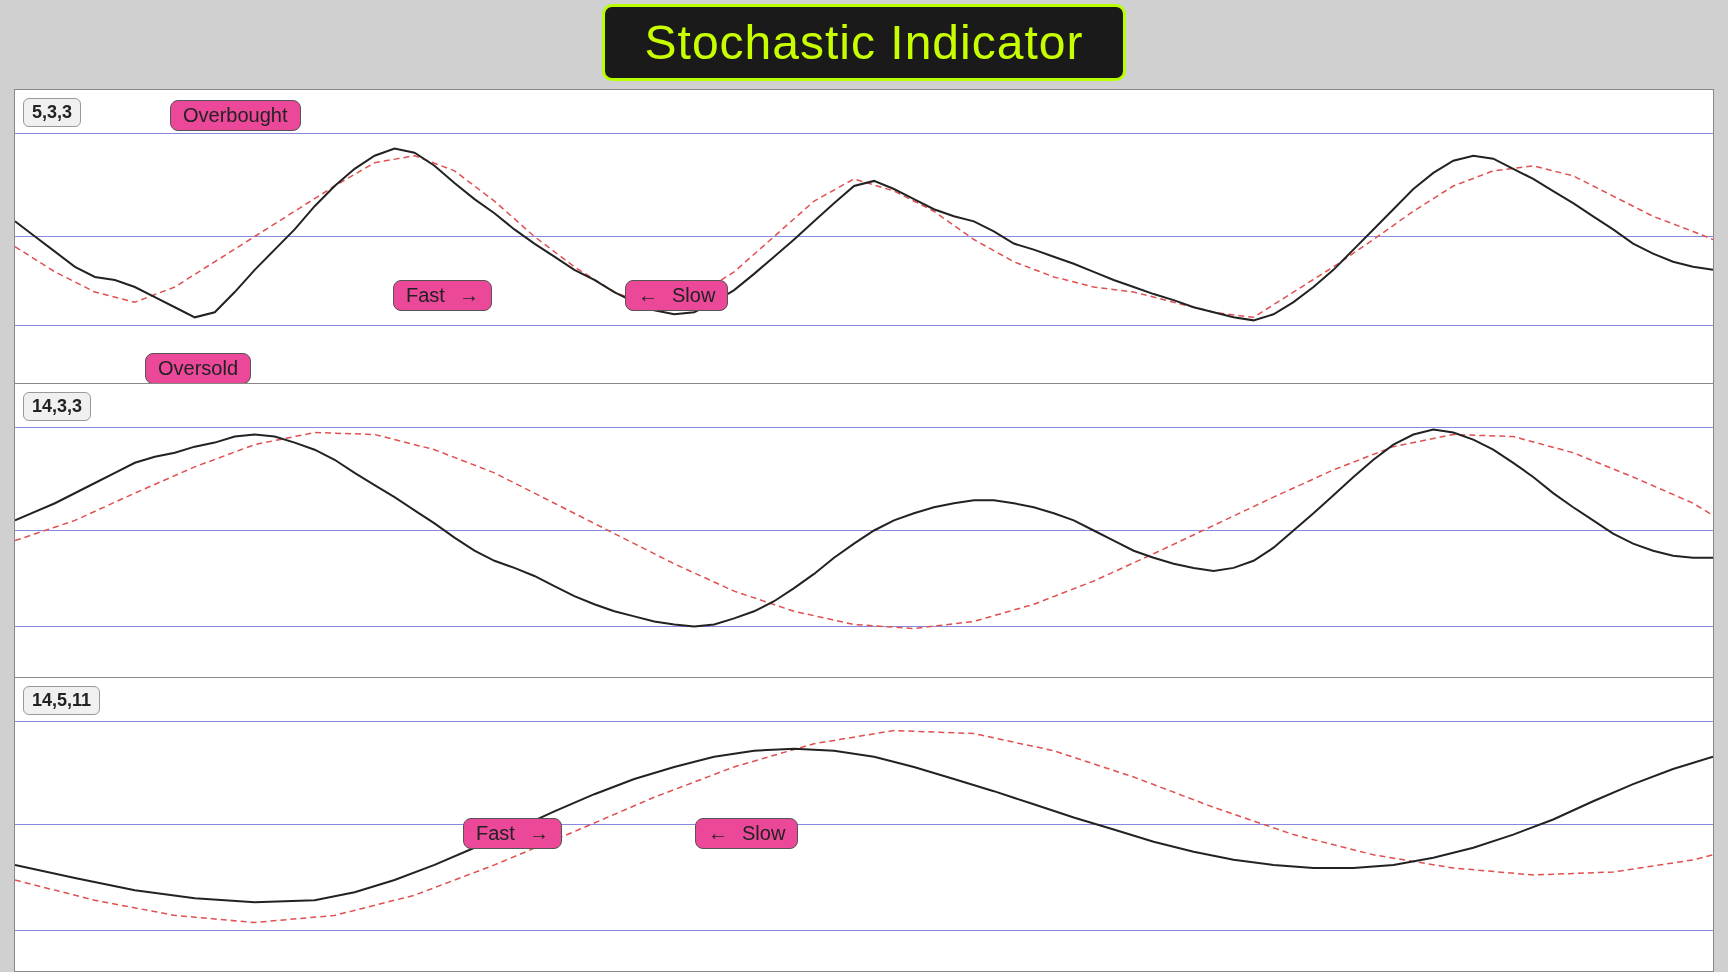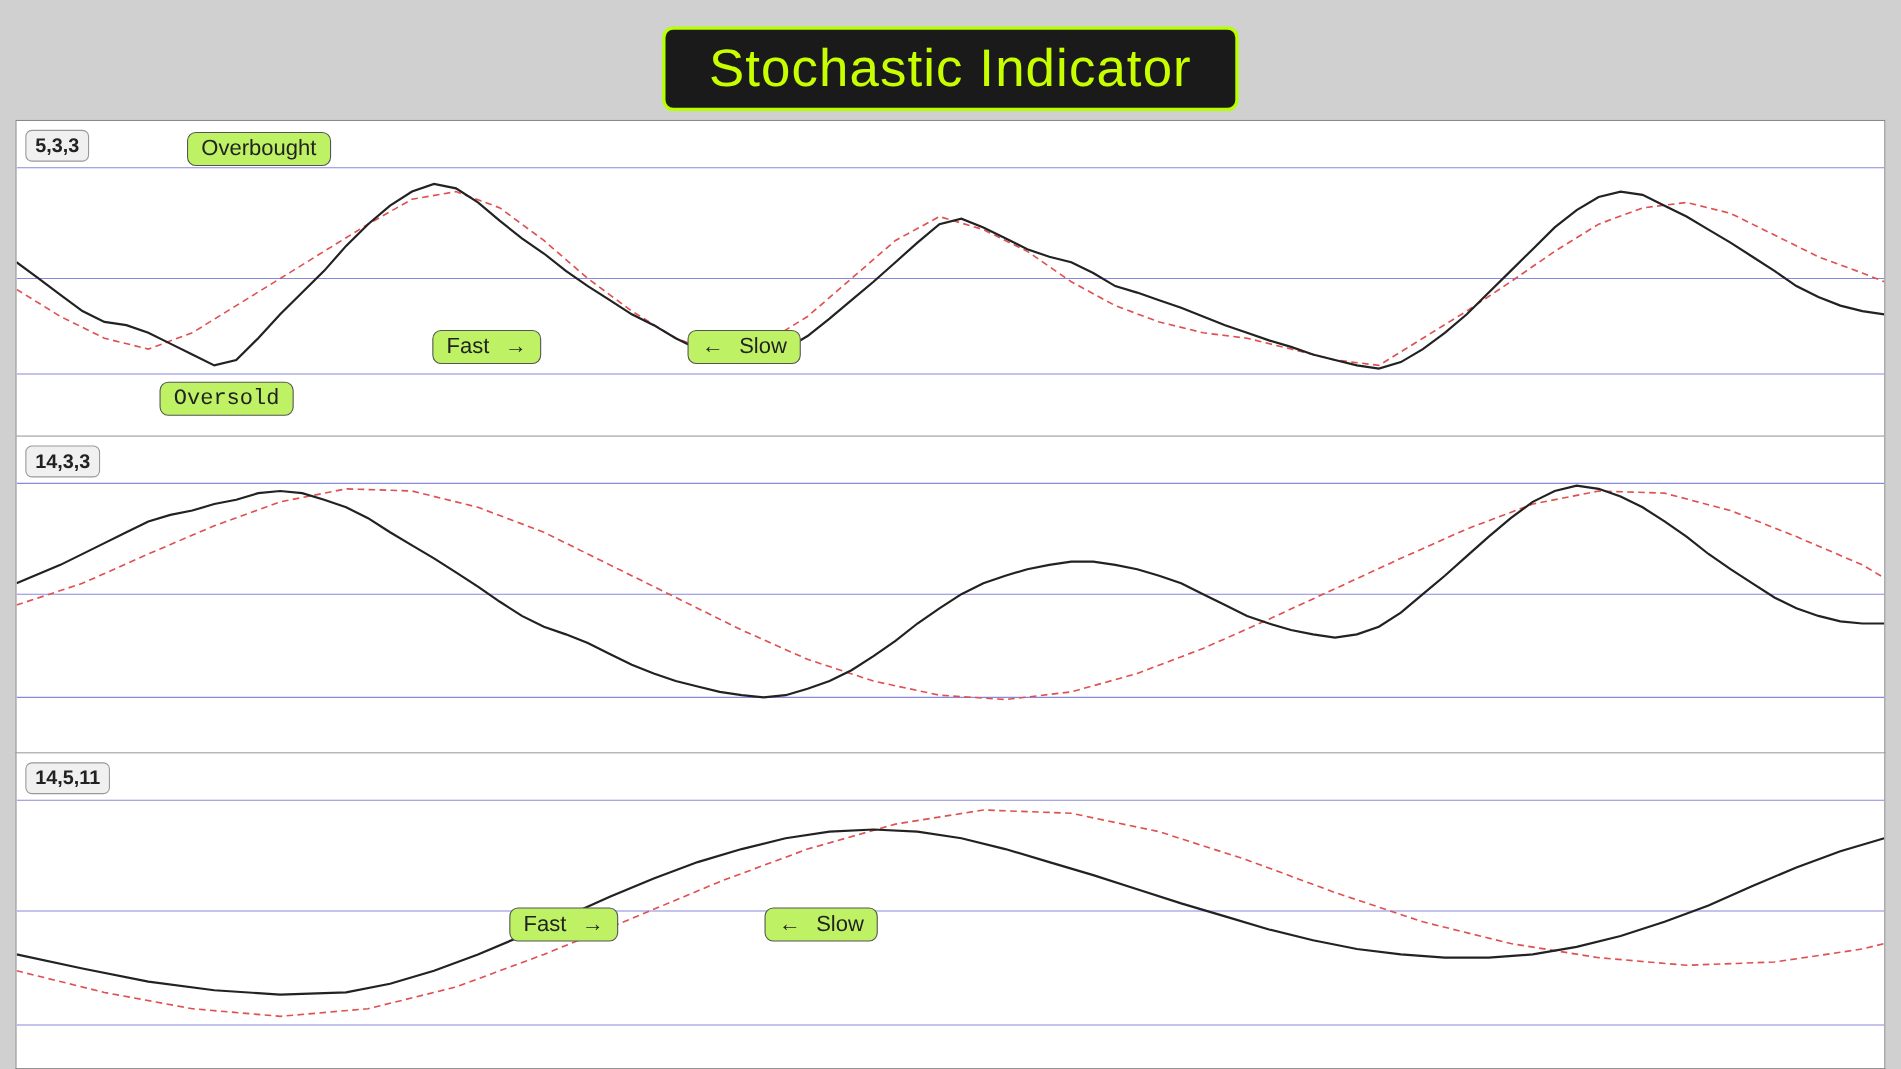--- a/index.html
+++ b/index.html
@@ -12,21 +12,21 @@
     }
     .main-container {
       width: 1728px;
       height: 972px;
       display: flex;
       flex-direction: column;
       align-items: center;
       padding: 0;
     }
     .title-bar {
-      margin-top: 24px;
+      margin-top: 4px;
       margin-bottom: 8px;
     }
     .title-box {
       background: #1a1a1a;
       border: 3px solid #b8ff00;
       border-radius: 10px;
       padding: 8px 40px;
       display: inline-block;
     }
     .title-text {
@@ -60,21 +60,21 @@
       border: 1.5px solid #999;
       border-radius: 6px;
       padding: 3px 8px;
       font-size: 18px;
       font-weight: bold;
       color: #222;
       z-index: 10;
     }
     .annotation-box {
       position: absolute;
-      background: #bef264;
+      background: #ec4899;
       border: 1.5px solid #555;
       border-radius: 8px;
       padding: 3px 12px;
       font-size: 20px;
       color: #222;
       z-index: 10;
       white-space: nowrap;
     }
     .arrow-label {
       display: flex;
@@ -112,21 +112,21 @@
       <span class="title-text">Stochastic Indicator</span>
     </div>
   </div>
 
   <div class="charts-area">
 
     <div class="chart-panel">
       <div class="param-label">5,3,3</div>
 
       <div class="annotation-box" style="top:10px; left:155px;">Overbought</div>
-      <div class="annotation-box" style="top:237px; left:130px;font-family:Liberation Mono, monospace;">Oversold</div>
+      <div class="annotation-box" style="top:263px; left:130px;">Oversold</div>
       <div class="annotation-box arrow-label" style="top:190px; left:378px;">
         <span>Fast</span>
         <span>→</span>
       </div>
       <div class="annotation-box arrow-label" style="top:190px; left:610px;">
         <span>←</span>
         <span>Slow</span>
       </div>
       <svg class="chart-svg" viewBox="0 0 1700 290" preserveAspectRatio="none">
 

